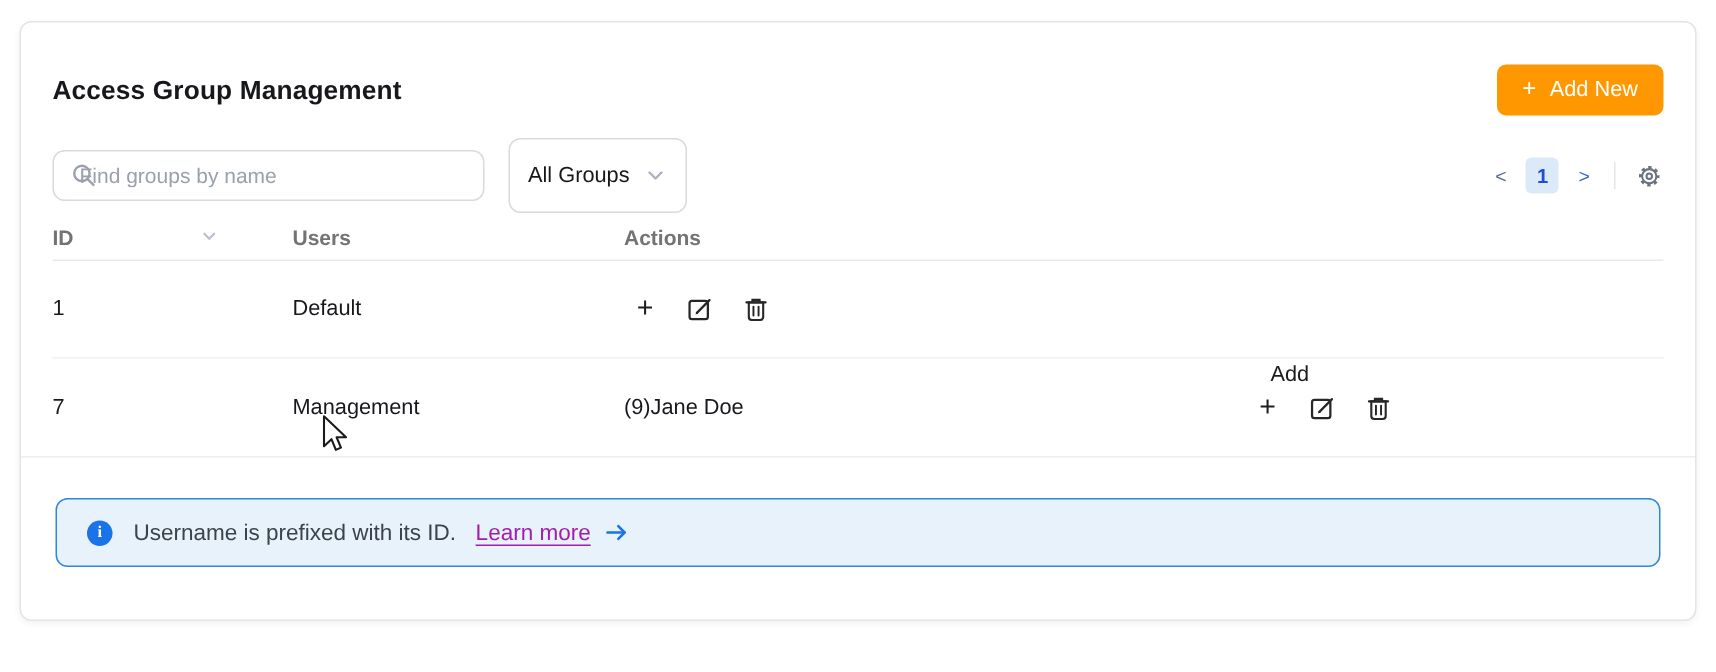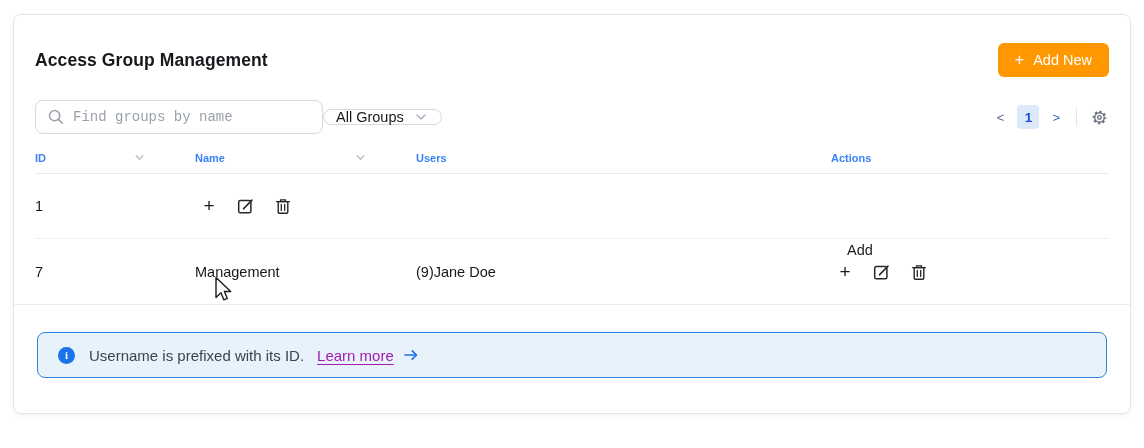--- a/index.html
+++ b/index.html
@@ -16,41 +16,41 @@
   .page-title { font-size:17.5px; font-weight:700; color:#17181c; letter-spacing:.1px; }
   .add-new-btn { display:flex; align-items:center; gap:9px; height:34px; padding:0 17px;
     background:#ff9800; color:#fff; border:none; border-radius:6px; cursor:pointer;
     font-family:inherit; font-size:14.5px; }
   .add-new-btn .plus { font-size:16px; font-weight:400; line-height:1; margin-top:-1px; }
 
   
   .toolbar { display:flex; align-items:center; margin:23px 21px 0; height:34px; }
   .search-box { position:relative; width:288px; height:34px; }
   .search-box input { width:100%; height:100%; border:1px solid #d9d9de; border-radius:8px;
-    padding:0 10px 0 37px; font-family:Liberation Mono, monospace; font-size:14px; color:#4c1d95; outline:none; }
+    padding:0 10px 0 17px; font-family:Liberation Sans, sans-serif; font-size:14px; color:#4c1d95; outline:none; }
   .search-box input::placeholder { color:#9aa1ac; }
   .search-box .mag { position:absolute; left:12px; top:8px; }
-  .select-box { width:119px; height:16px; border:1px solid #d9d9de;
+  .select-box { margin-left:16px; width:119px; height:50px; border:1px solid #d9d9de;
     border-radius:8px; display:flex; align-items:center; padding:0 12px; cursor:pointer;
     font-size:14.5px; color:#17181c; justify-content:space-between; background:#fff; }
   .pagination { margin-left:auto; display:flex; align-items:center; gap:9px; }
   .pg-btn { background:none; border:none; font-family:inherit; font-size:13px;
     color:#5c6b86; cursor:pointer; padding:2px 4px; }
   .pg-next { color:#4169c9; }
   .pg-current { min-width:22px; height:24px; background:#dce9f9; border-radius:4px;
     color:#1d4ed8; font-size:13.5px; font-weight:600; display:flex; align-items:center;
     justify-content:center; cursor:pointer; }
   .v-divider { width:1px; height:18px; background:#e3e5e9; margin:0 13px 0 12px; }
   .gear-btn { background:none; border:none; cursor:pointer; padding:0; line-height:0; }
 
   
   .table { margin:8px 21px 0; }
   .tr { display:grid; grid-template-columns:160px 221px 415px 1fr; align-items:center; }
-  .thead { height:32px; border-bottom:1px solid #e8e9ec; font-size:11px; font-weight:700;
-    color:#3b82f6; }
+  .thead { height:32px; border-bottom:1px solid #e8e9ec; font-size:14px; font-weight:700;
+    color:#737373; }
   .th { display:flex; align-items:center; height:100%; }
   .th .sort { margin-left:auto; margin-right:48px; line-height:0; cursor:pointer; }
   .trow { height:65px; border-bottom:1px solid #f0f0f2; font-size:14.5px; color:#17181c; }
   .trow.last { border-bottom:none; }
   .cell { display:flex; align-items:center; height:100%; }
   .actions-cell { position:relative; display:flex; align-items:center; gap:13px;
     height:100%; padding-left:2px; }
   .icon-btn { width:24px; height:24px; background:none; border:none; cursor:pointer;
     display:flex; align-items:center; justify-content:center; padding:0; line-height:0; }
   .icon-btn.plus-action { font-family:inherit; font-size:19px; font-weight:400; color:#1c1c1e; }
@@ -125,37 +125,30 @@
     <div class="tr thead">
       <div class="th">
         <span>ID</span>
         <span class="sort">
           <svg width="15" height="15" viewBox="0 0 16 16" fill="none">
             <polyline points="4.5,6.2 8,9.8 11.5,6.2" stroke="#b9bfc9" stroke-width="1.5" stroke-linecap="round" stroke-linejoin="round"></polyline>
           </svg>
         </span>
       </div>
       <div class="th">
-        <span>Name</span>
-        <span class="sort">
-          <svg width="15" height="15" viewBox="0 0 16 16" fill="none">
-            <polyline points="4.5,6.2 8,9.8 11.5,6.2" stroke="#b9bfc9" stroke-width="1.5" stroke-linecap="round" stroke-linejoin="round"></polyline>
-          </svg>
-        </span>
-      </div>
-      <div class="th">
         <span>Users</span>
       </div>
       <div class="th">
         <span>Actions</span>
       </div>
     </div>
 
     <div class="tr trow">
       <div class="cell">1</div>
+      <div class="cell">Default</div>
       <div class="actions-cell">
         <button class="icon-btn plus-action">+</button>
         <button class="icon-btn">
           <span style="line-height:0">
             <svg width="18" height="18" viewBox="0 0 18 18" fill="none">
               <rect x="1.7" y="3.6" width="12.2" height="12.2" rx="1.6" stroke="#27272a" stroke-width="1.5"></rect>
               <path d="M6.6 11.6 L15 3.1" stroke="#27272a" stroke-width="1.5" stroke-linecap="round"></path>
               <path d="M5.7 12.6 L6.3 10.8 L7.5 12 Z" fill="#27272a"></path>
             </svg>
           </span>

